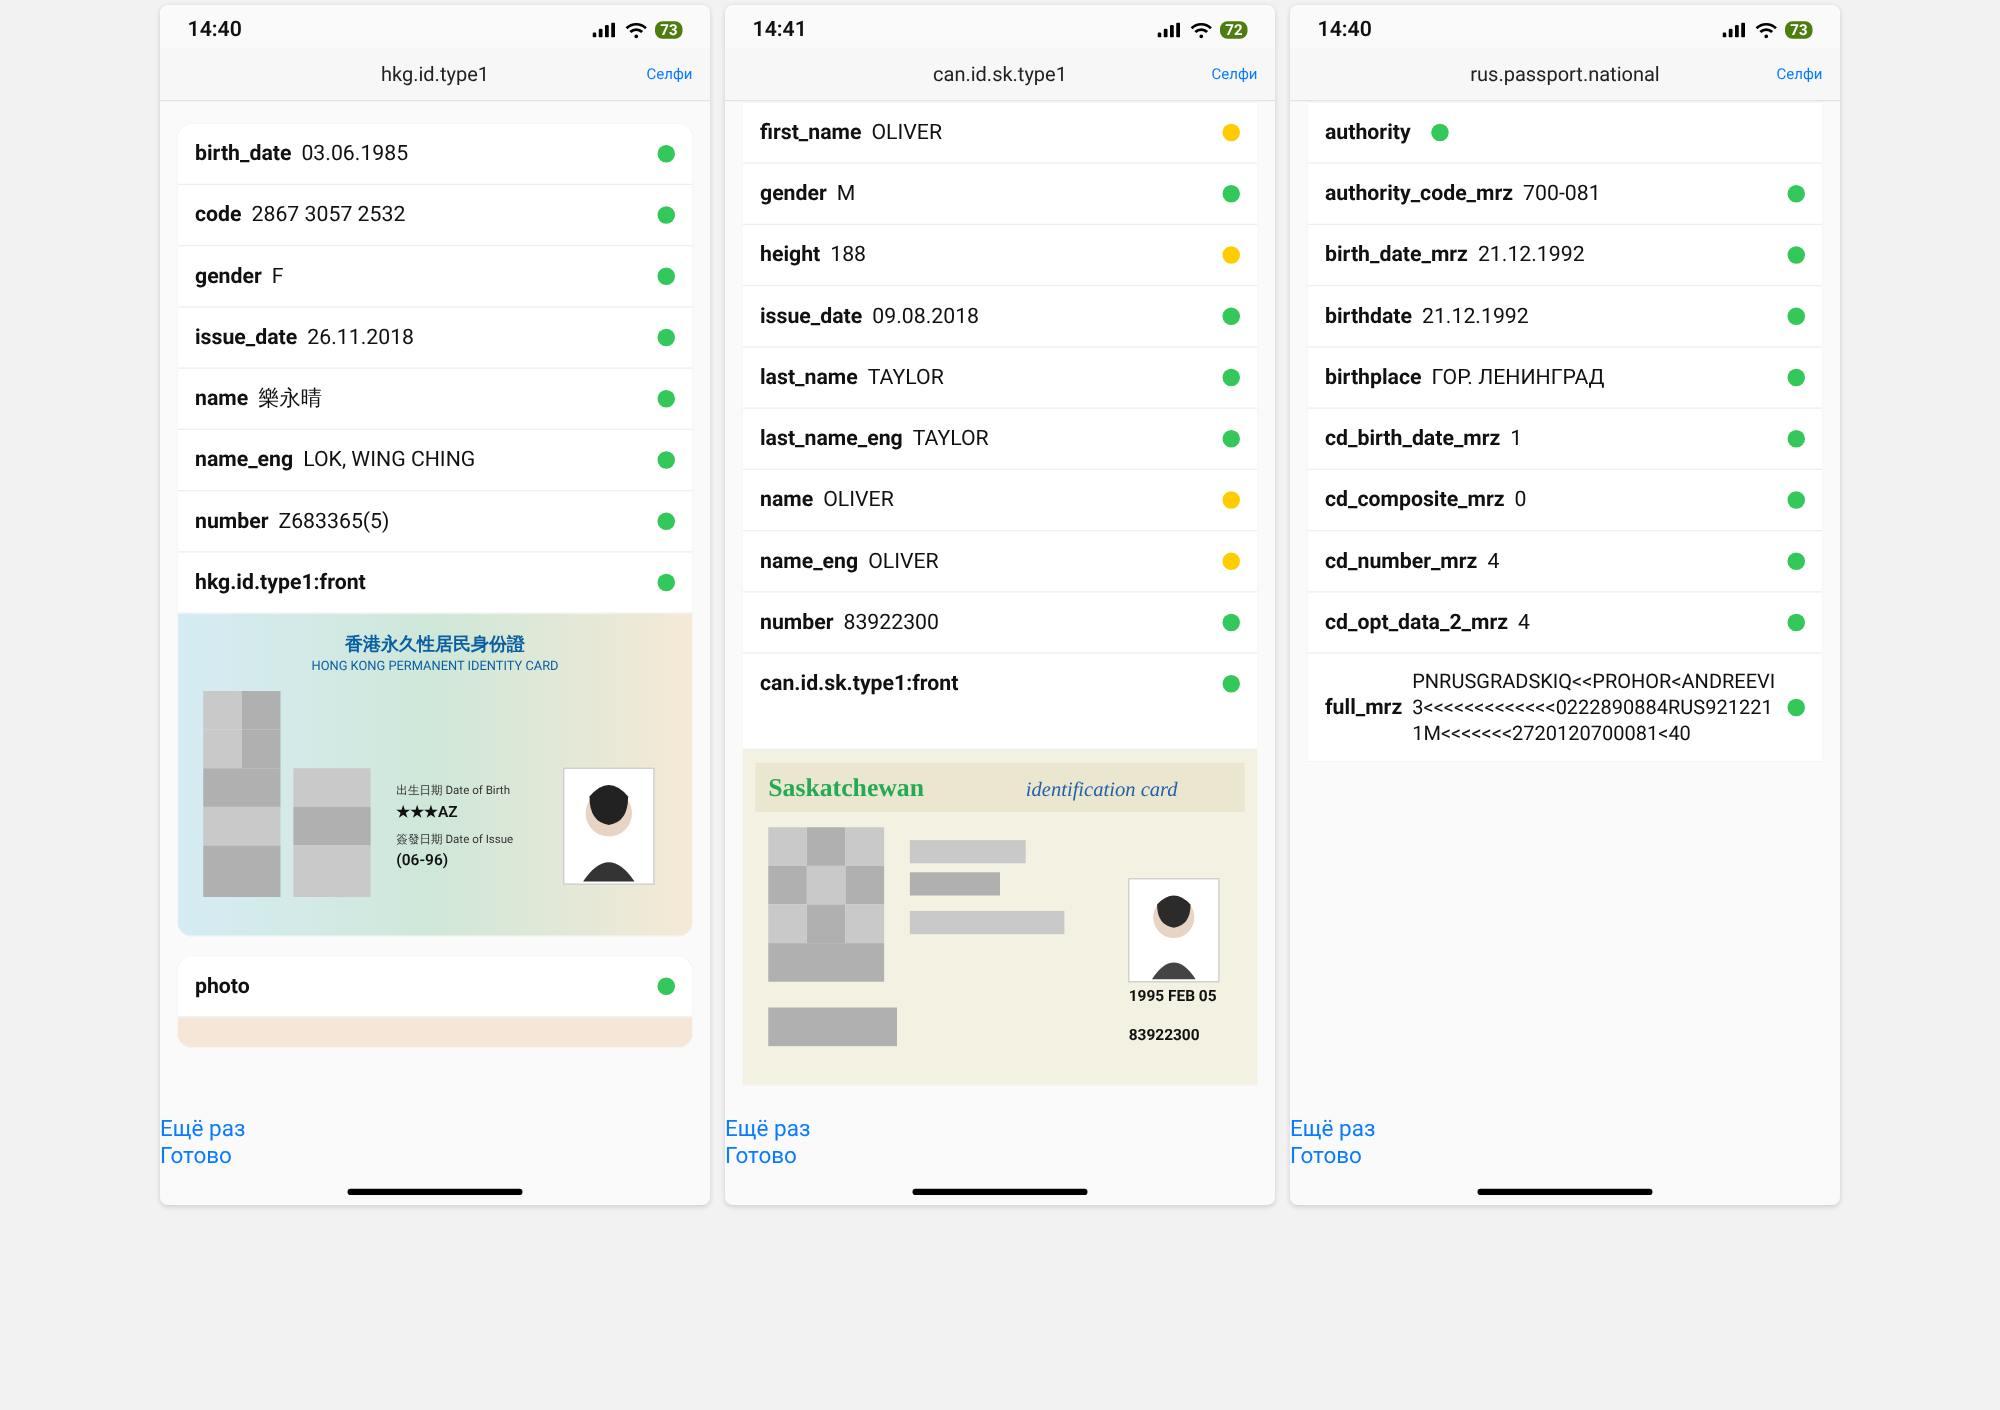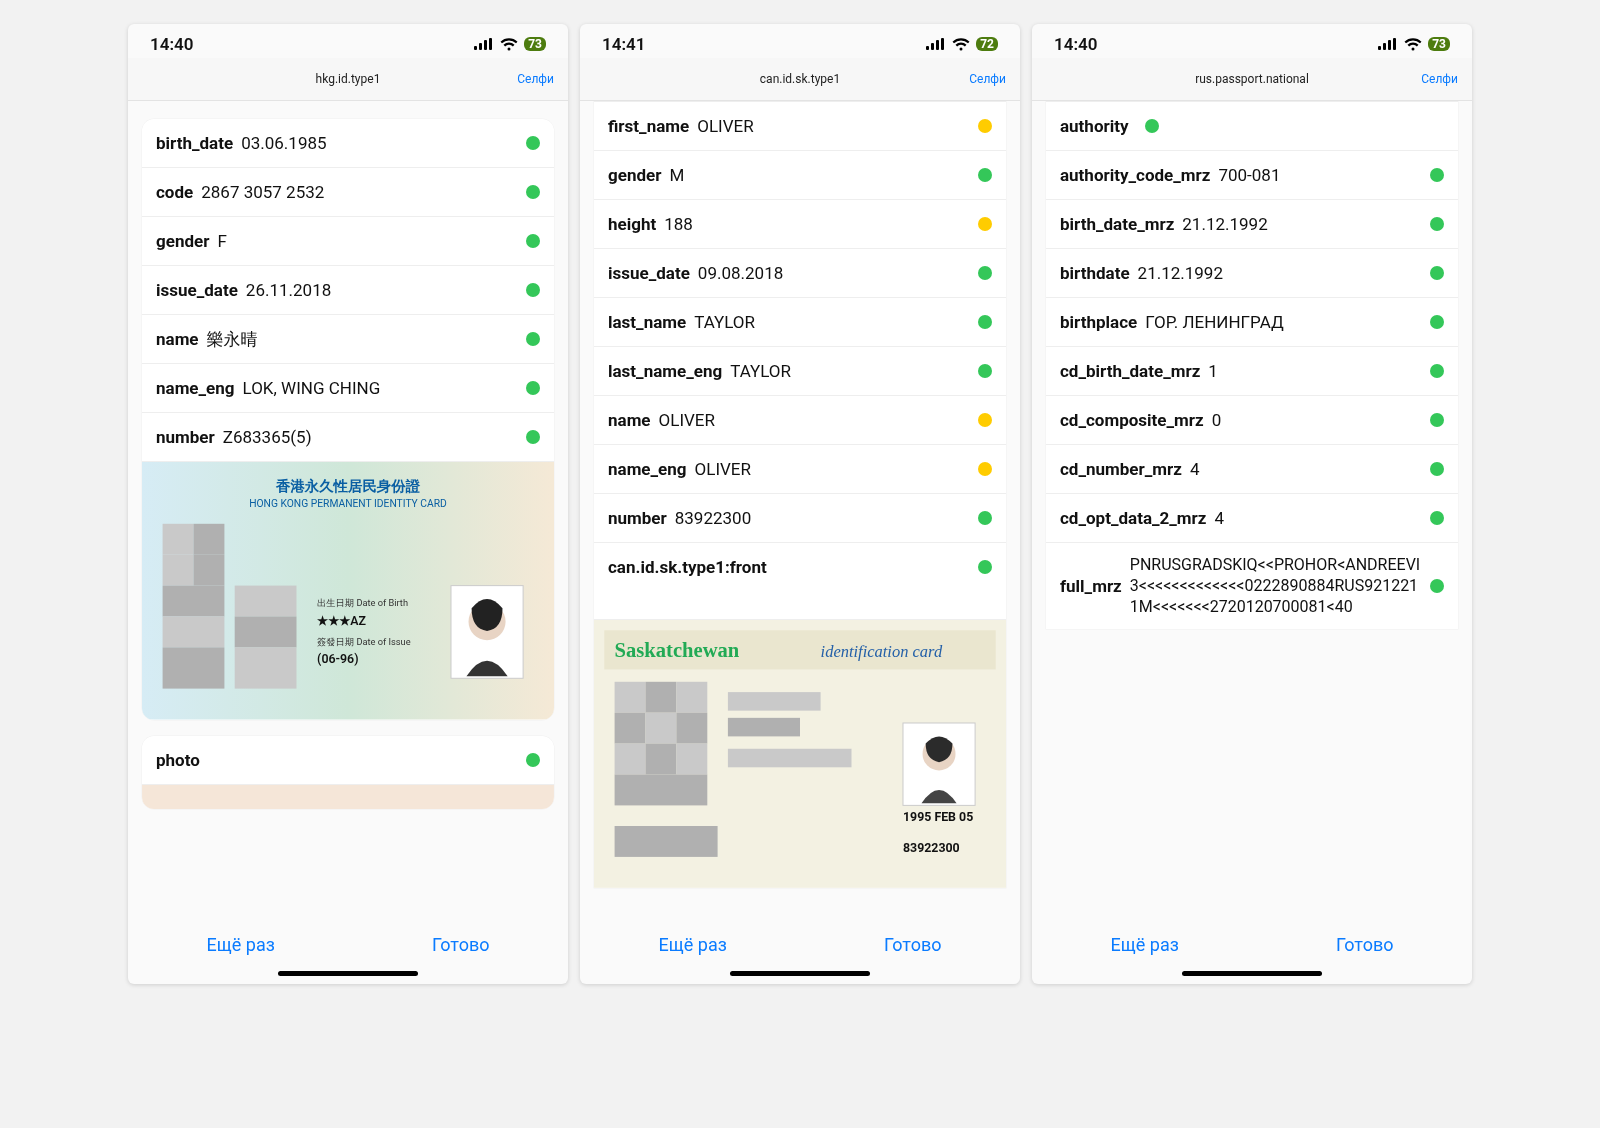--- a/index.html
+++ b/index.html
@@ -1,38 +1,38 @@
 <!DOCTYPE html>
 <html><head>
 <meta charset="utf-8">
 <style>
   html,body{margin:0;padding:0;background:#f2f2f2;font-family:-apple-system,BlinkMacSystemFont,"Segoe UI",Roboto,Helvetica,Arial,sans-serif;}
-  .stage{display:flex;gap:12px;justify-content:center;align-items:flex-start;padding:24px;box-sizing:border-box;width:1600px;height:1128px;}
+  .stage{display:flex;gap:12px;justify-content:center;align-items:flex-start;padding:4px;box-sizing:border-box;width:1600px;height:1128px;}
   .phone{width:440px;height:960px;background:#fafafa;border-radius:6px;box-shadow:0 1px 4px rgba(0,0,0,.15);position:relative;overflow:hidden;display:flex;flex-direction:column;}
   .statusbar{display:flex;justify-content:space-between;align-items:center;padding:10px 22px 4px;font-size:17px;font-weight:600;color:#111;}
   .status-right{display:flex;align-items:center;gap:6px;}
   .status-right svg{display:block;}
   .batt{display:inline-flex;align-items:center;font-size:12px;font-weight:700;background:#4d7c0f;color:#fff;border-radius:6px;padding:1px 4px;line-height:1;}
   .navbar{display:flex;align-items:center;justify-content:center;position:relative;height:42px;background:#f7f7f7;border-bottom:1px solid #e3e3e3;}
-  .nav-title{font-size:12px;color:#222;font-weight:400;}
+  .nav-title{font-size:16px;color:#222;font-weight:400;}
   .nav-right{position:absolute;right:14px;color:#0a7bff;font-size:12px;}
   .scroll{flex:1;overflow:hidden;}
   .scroll-inner{padding:18px 14px 0;}
   .card{background:#fff;border-radius:12px;overflow:hidden;box-shadow:0 0 0 0.5px rgba(0,0,0,.04);}
   .row{display:flex;align-items:center;padding:12px 14px;border-top:1px solid #eee;position:relative;min-height:24px;}
   .row:first-child{border-top:none;}
   .key{font-weight:700;color:#111;font-size:17px;margin-right:8px;white-space:nowrap;}
   .val{font-size:17px;color:#111;flex:1;word-break:break-word;line-height:1.3;}
   .dot{width:14px;height:14px;border-radius:50%;flex:none;margin-left:8px;}
   .g{background:#34c759;}
   .y{background:#ffcc00;}
   .idimg{padding:0;}
   .idimg .mock{display:block;width:100%;height:auto;}
   .card + .card{margin-top:16px;}
-  .toolbar{display:flex;justify-content:space-around;padding:16px 0 10px;background:#fafafa;}
+  .toolbar{display:flex;justify-content:space-around;padding:16px 0 10px;background:#fafafa;flex-direction:column;}
   .toolbar .btn{color:#0a7bff;font-size:18px;}
   .homebar{height:5px;width:140px;background:#000;border-radius:3px;margin:6px auto 8px;}
   
   .mock rect.pix{fill:#c9c9c9;}
   .mock rect.pix2{fill:#b0b0b0;}
   
   .phone.p2 .scroll-inner,.phone.p3 .scroll-inner{padding:0 14px 0;}
   .phone.p2 .card,.phone.p3 .card{border-radius:0;}
   .phone.p2 .row:first-child,.phone.p3 .row:first-child{border-top:1px solid #eee;}
 </style>
@@ -90,20 +90,25 @@
               <span class="dot g"></span>
             </div>
           <div class="row">
               <span class="key">name_eng</span>
               <span class="val">LOK, WING CHING</span>
               <span class="dot g"></span>
             </div>
           <div class="row">
               <span class="key">number</span>
               <span class="val">Z683365(5)</span>
+              <span class="dot g"></span>
+            </div>
+          <div class="row">
+              <span class="key">hkg.id.type1:front</span>
+              <span class="val"></span>
               <span class="dot g"></span>
             </div>
           <div class="row idimg" style="padding:0;">
             <svg class="mock" viewBox="0 0 400 250">
               <defs>
                   <linearGradient id="hk" x1="0" x2="1">
                     <stop offset="0" stop-color="#d6ecf5"></stop>
                     <stop offset=".5" stop-color="#cfe7d8"></stop>
                     <stop offset="1" stop-color="#f5e9d6"></stop>
                   </linearGradient>

